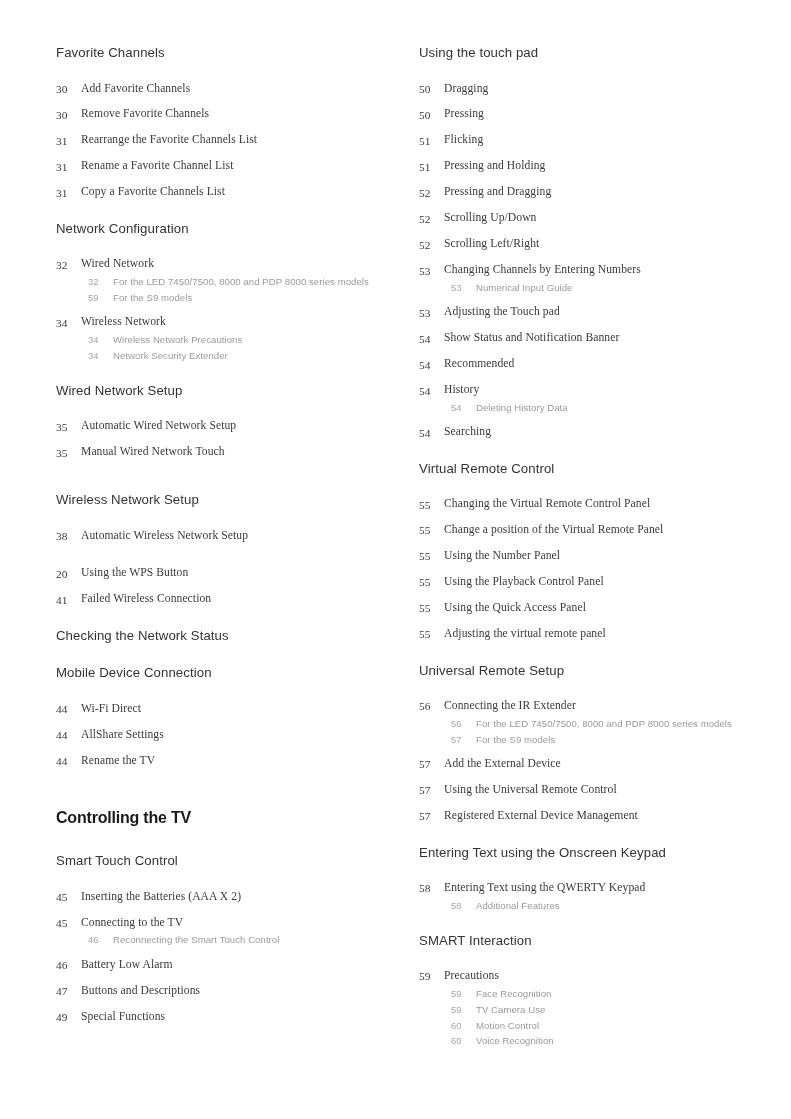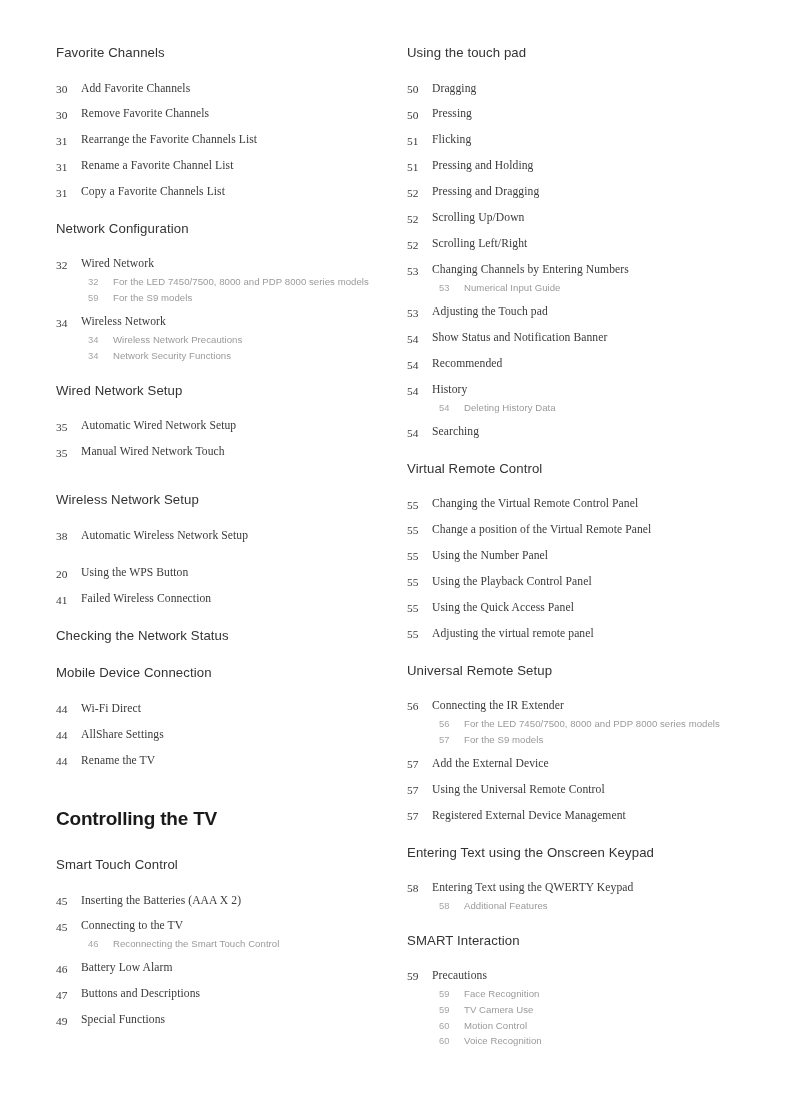--- a/index.html
+++ b/index.html
@@ -18,33 +18,33 @@
     width: 791px;
     height: 1119px;
     background: #ffffff;
     box-sizing: border-box;
     padding: 45px 40px 0 56px;
   }
   .columns {
     display: flex;
     flex-direction: row;
     align-items: flex-start;
-    gap: 4px;
+    gap: 16px;
   }
   .col {
     width: 347px;
     flex: 0 0 347px;
   }
   .col-right {
     margin-left: 0;
   }
 
   
   .chapter-title {
-    font-size: 19px;
+    font-size: 16px;
     font-weight: bold;
     color: #1a1a1a;
     letter-spacing: -0.2px;
     margin: 0;
     padding: 0;
     line-height: 1.2;
   }
 
   
   .section-heading {
@@ -166,21 +166,21 @@
           <span class="label">Wireless Network</span>
         </div>
         <div class="block gap-subentry"></div>
         <div class="subentry">
           <span class="pg">34</span>
           <span class="label">Wireless Network Precautions</span>
         </div>
         <div class="block gap-subentry"></div>
         <div class="subentry">
           <span class="pg">34</span>
-          <span class="label">Network Security Functions</span>
+          <span class="label">Network Security Extender</span>
         </div>
         <div class="block gap-section"></div>
         <div class="section-heading">Wired Network Setup</div>
         <div class="block gap-heading"></div>
         <div class="entry">
           <span class="pg">35</span>
           <span class="label">Automatic Wired Network Setup</span>
         </div>
         <div class="block gap-entry"></div>
         <div class="entry">

